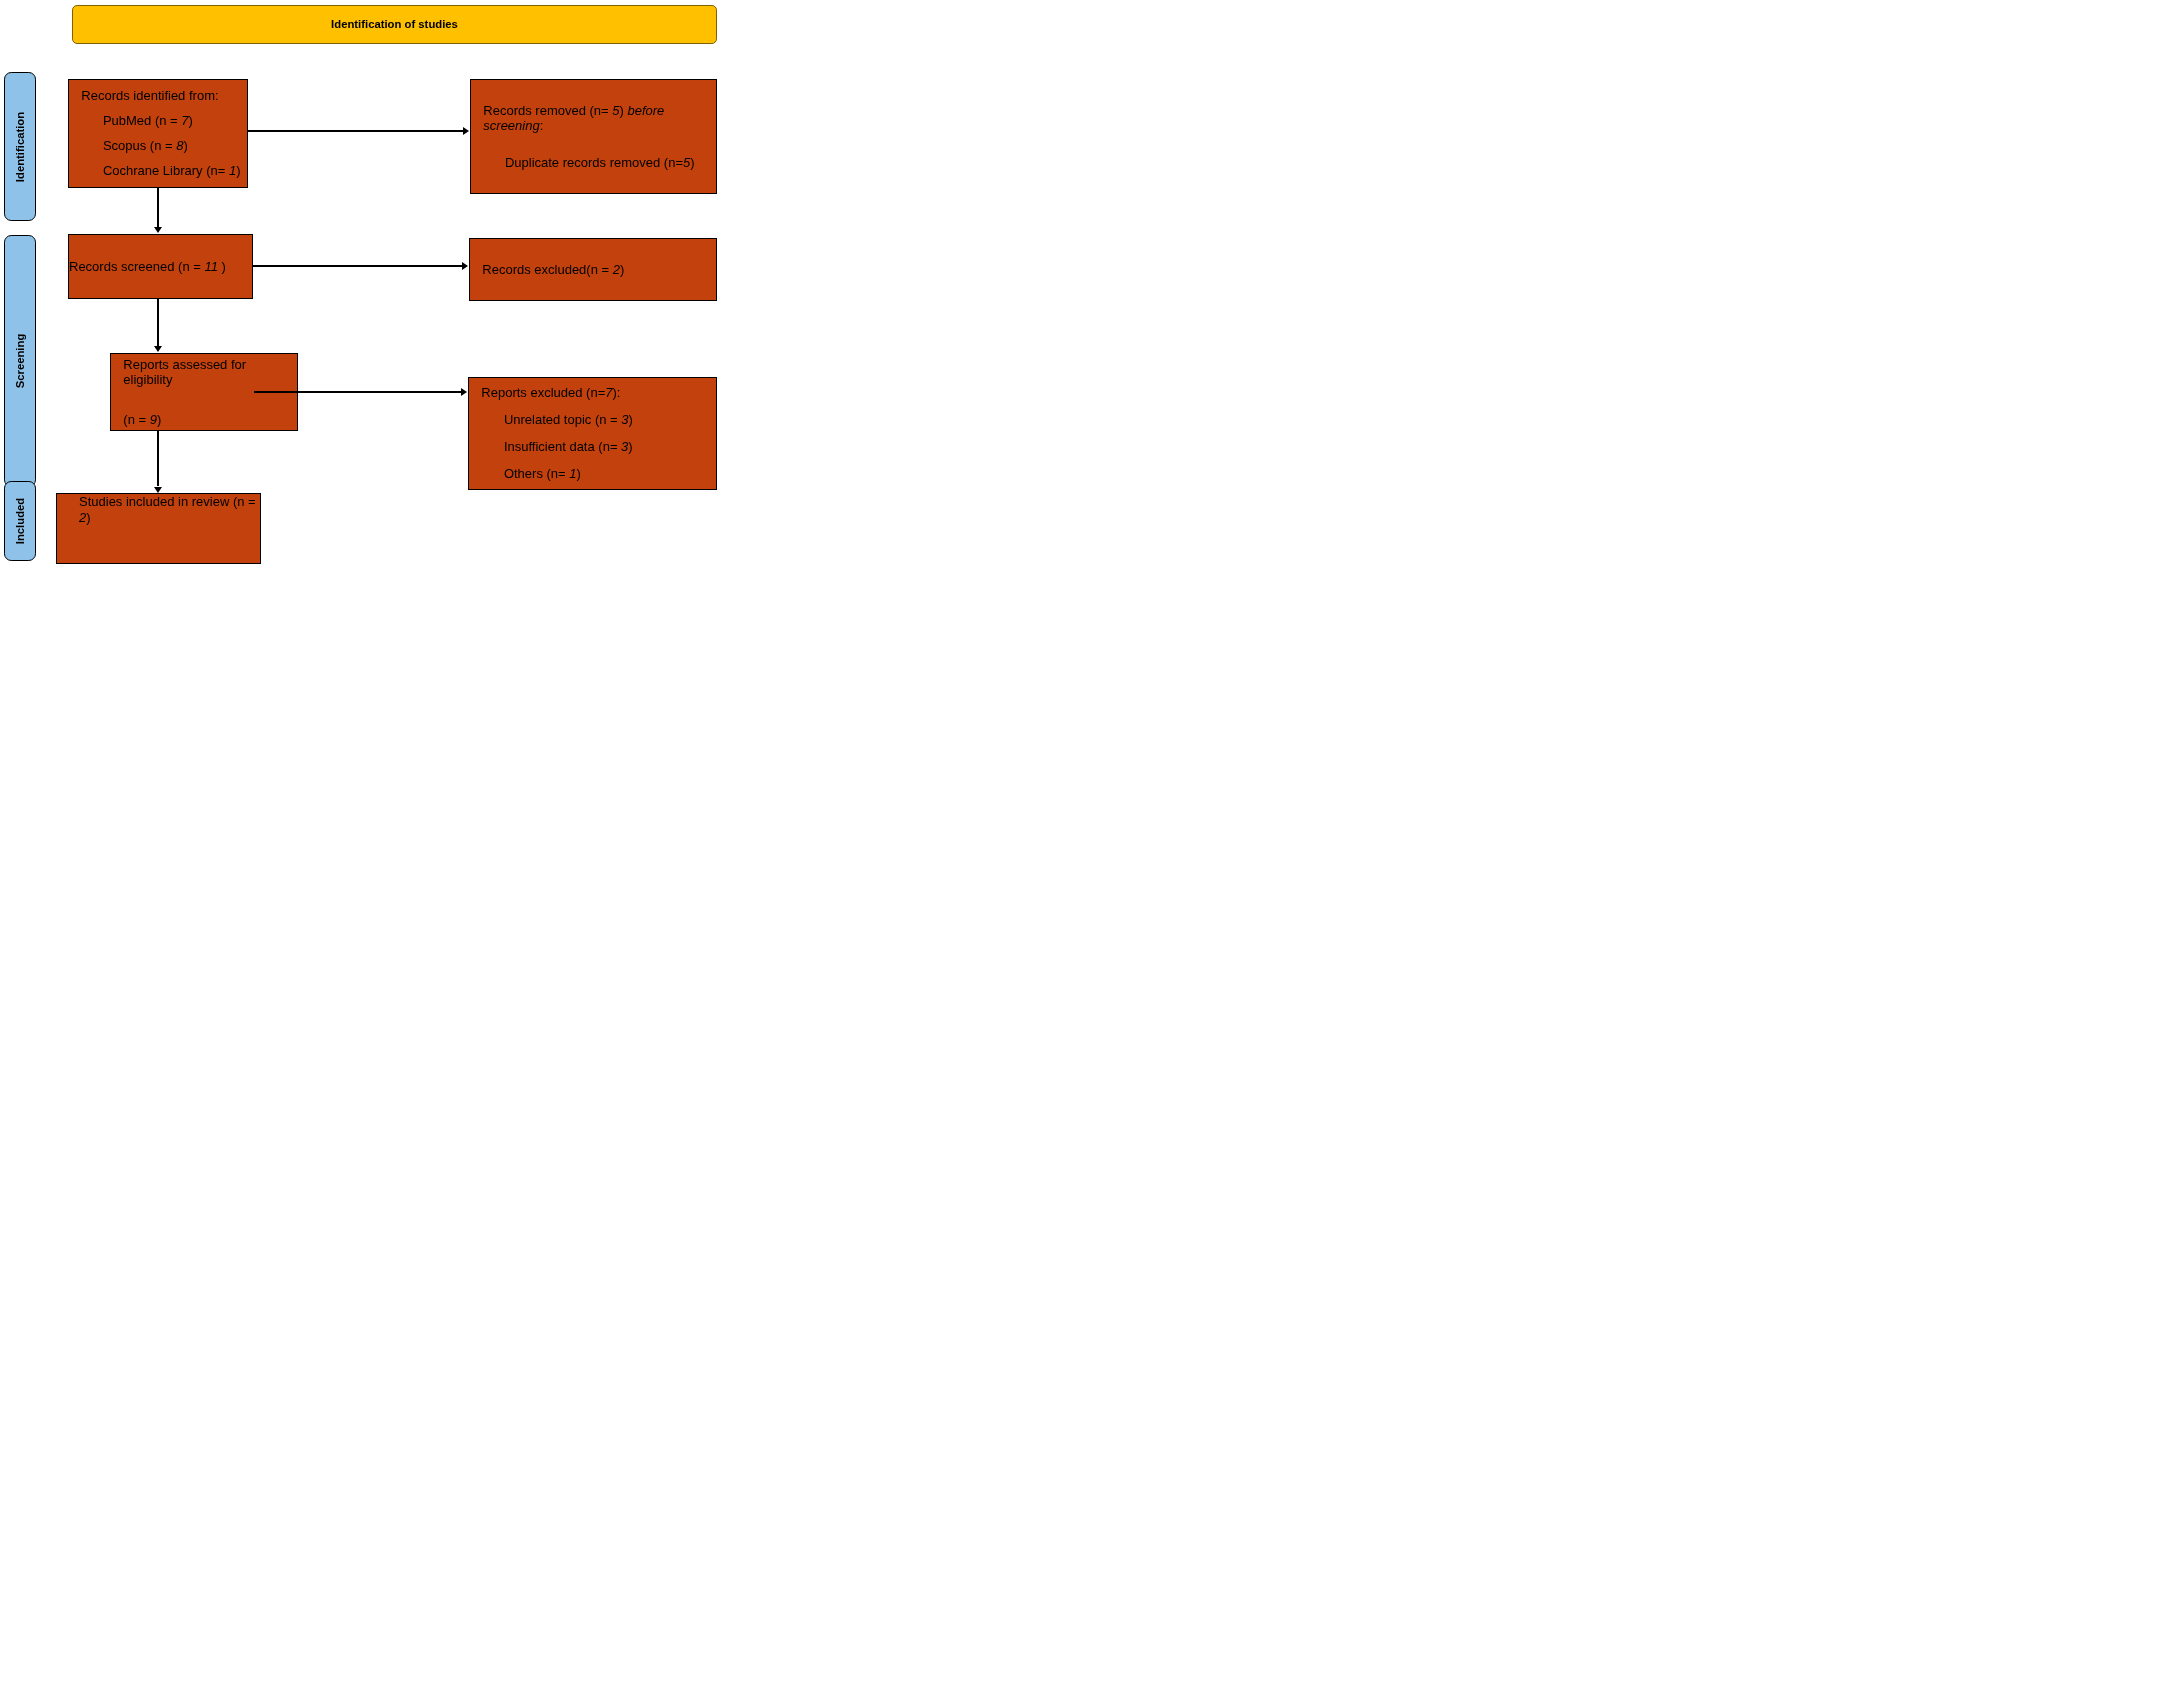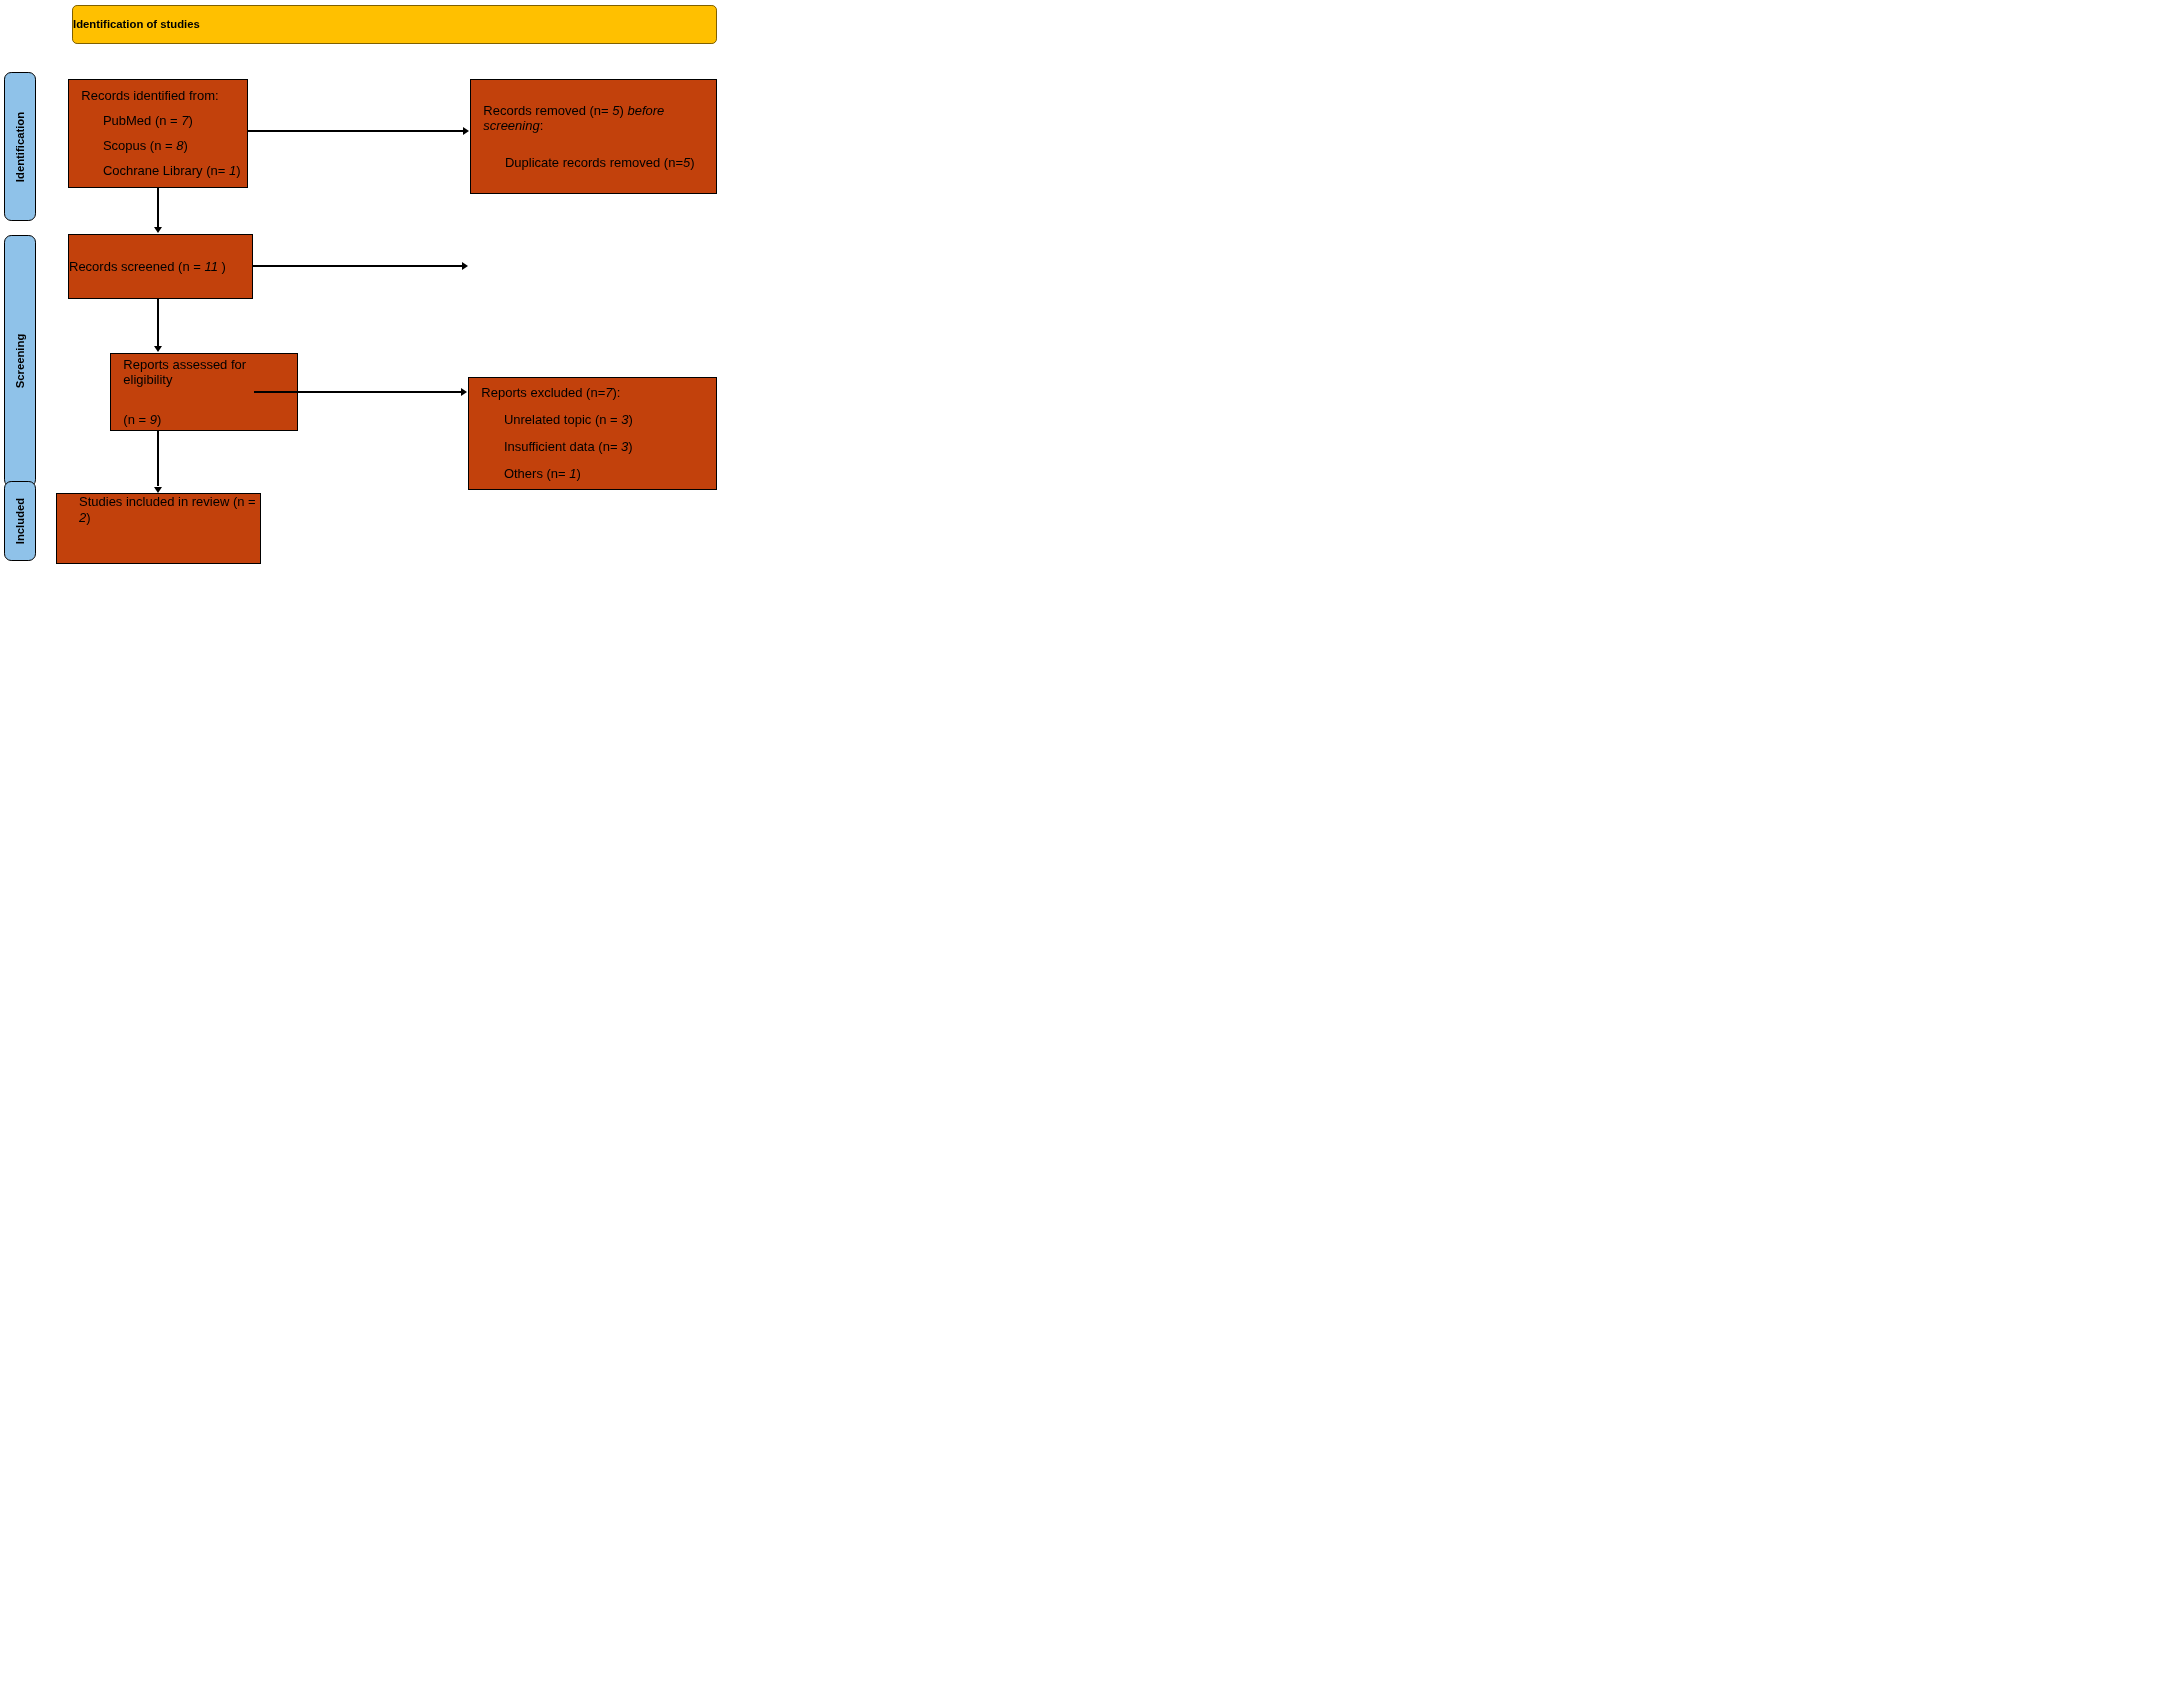--- a/index.html
+++ b/index.html
@@ -13,21 +13,21 @@
   }
 
   
   .banner {
     position: absolute;
     left: 72px; top: 4.6px; width: 645px; height: 39px;
     background: #FFC000;
     border: 1.5px solid #7F6000;
     border-radius: 5.1px;
     box-sizing: border-box;
-    display: flex; align-items: center; 
+    display: flex; align-items: center; justify-content: center;
     font-size: 11.3px; font-weight: bold;
   }
 
   
   .side-box {
     position: absolute;
     left: 4.1px; width: 32px;
     background: #8FC2E9;
     border: 1.5px solid #000;
     border-radius: 7.2px;
@@ -130,20 +130,25 @@
       <span>Duplicate records removed (n=</span><span class="it">5</span><span>)</span>
     </div>
   </div>
 
   <div class="node b2">
     <div>
       <span>Records screened (n = </span><span class="it">11</span><span> )</span>
     </div>
   </div>
 
+  <div class="node rb2">
+    <div>
+      <span>Records excluded(n = </span><span class="it">2</span><span>)</span>
+    </div>
+  </div>
 
   <div class="node b3">
     <div>
       <span>Reports assessed for eligibility</span>
     </div>
     <div>
       <span>(n = </span><span class="it">9</span><span>)</span>
     </div>
   </div>
 

